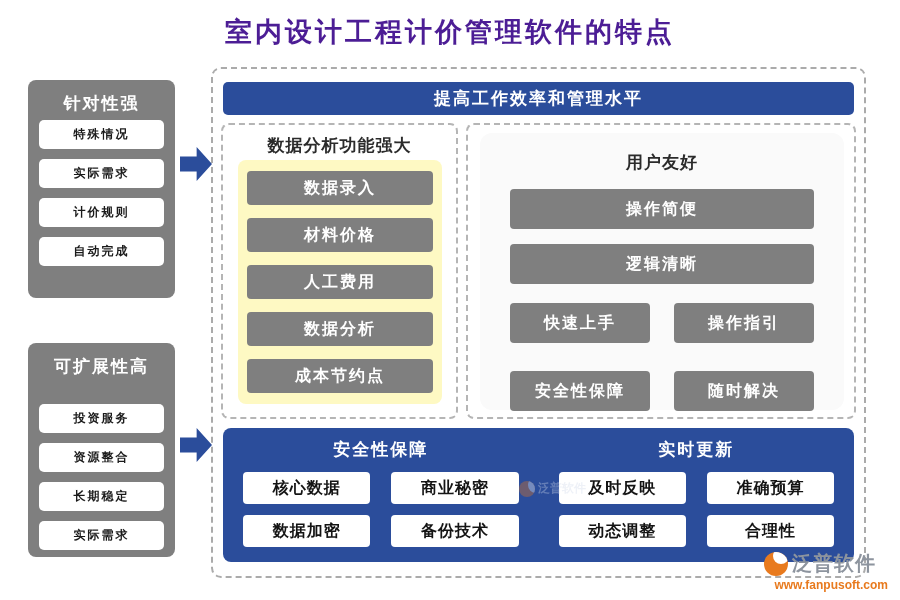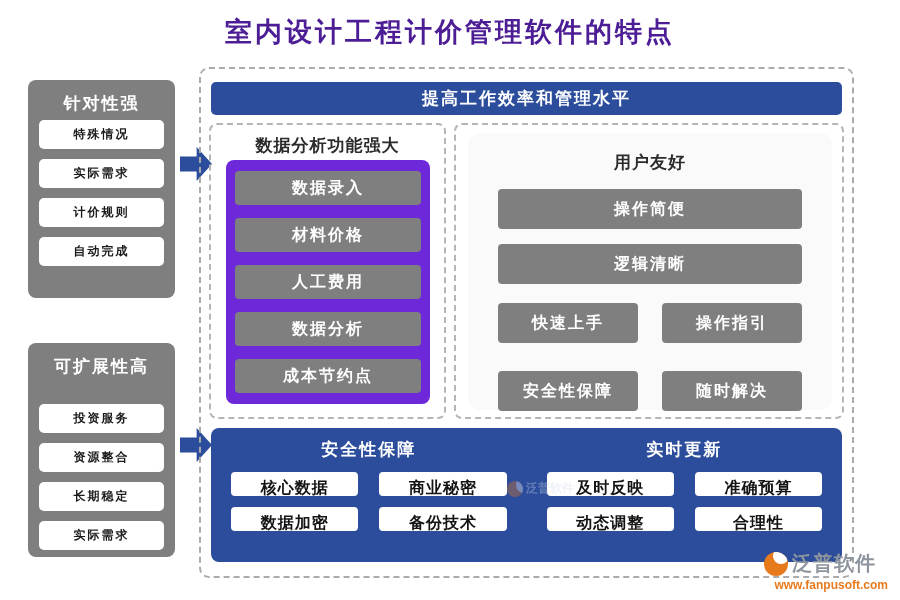--- a/index.html
+++ b/index.html
@@ -39,21 +39,21 @@
   .arrow {
     position: absolute; left: 180px; width: 32px; height: 34px;
     background: #2b4d9b;
     clip-path: polygon(0 28%, 52% 28%, 52% 0, 100% 50%, 52% 100%, 52% 72%, 0 72%);
   }
   .arrow.a1 { top: 147px; }
   .arrow.a2 { top: 428px; }
 
   
   .main {
-    position: absolute; left: 199px; top: 67px; width: 655px; height: 511px;
+    position: absolute; left: 211px; top: 67px; width: 655px; height: 511px;
     border: 2px dashed #ababab; border-radius: 10px;
   }
 
   .banner {
     position: absolute; left: 10px; top: 13px; width: 631px; height: 33px;
     background: #2b4d9b; border-radius: 5px; color: #ffffff;
     font-size: 17px; font-weight: bold; text-align: center; line-height: 33px;
     letter-spacing: 2px;
   }
 
@@ -61,21 +61,21 @@
   .sub-left {
     position: absolute; left: 8px; top: 54px; width: 237px; height: 296px;
     border: 2px dashed #b5b5b5; border-radius: 8px;
   }
   .sub-header {
     margin-top: 9px; text-align: center; font-size: 17px; font-weight: bold;
     color: #2b2b2b; letter-spacing: 1px;
   }
   .inner-gray {
     position: absolute; left: 15px; top: 35px; right: 14px; bottom: 13px;
-    background: #6d28d9; border-radius: 8px; padding: 11px 9px;
+    background: #fef9c3; border-radius: 8px; padding: 11px 9px;
     display: flex; flex-direction: column; justify-content: space-between;
   }
   .gray-btn {
     background: #7f7f7f; border-radius: 4px; height: 34px; line-height: 34px;
     text-align: center; color: #ffffff; font-size: 16px; font-weight: bold;
     letter-spacing: 2px;
   }
 
   
   .sub-right {
@@ -98,21 +98,21 @@
     position: absolute; left: 10px; top: 359px; width: 631px; height: 134px;
     background: #2b4d9b; border-radius: 8px; display: flex;
   }
   .bp-section { width: 50%; padding: 10px 20px 0; }
   .bp-header {
     color: #ffffff; font-size: 17px; font-weight: bold; text-align: center;
     letter-spacing: 2px; margin-bottom: 11px;
   }
   .bp-grid { display: grid; grid-template-columns: 1fr 1fr; gap: 11px 21px; }
   .white-btn {
-    background: #ffffff; border-radius: 4px; height: 24px; line-height: 32px;
+    background: #ffffff; border-radius: 4px; height: 32px; line-height: 32px;
     text-align: center; color: #141414; font-size: 16px; font-weight: bold;
     letter-spacing: 1px;
   }
 
   
   .bp-watermark {
     position: absolute; left: 296px; top: 52px; display: flex; align-items: center;
     opacity: 0.35; pointer-events: none;
   }
   .bp-watermark .wm-circle { width: 16px; height: 16px; }

